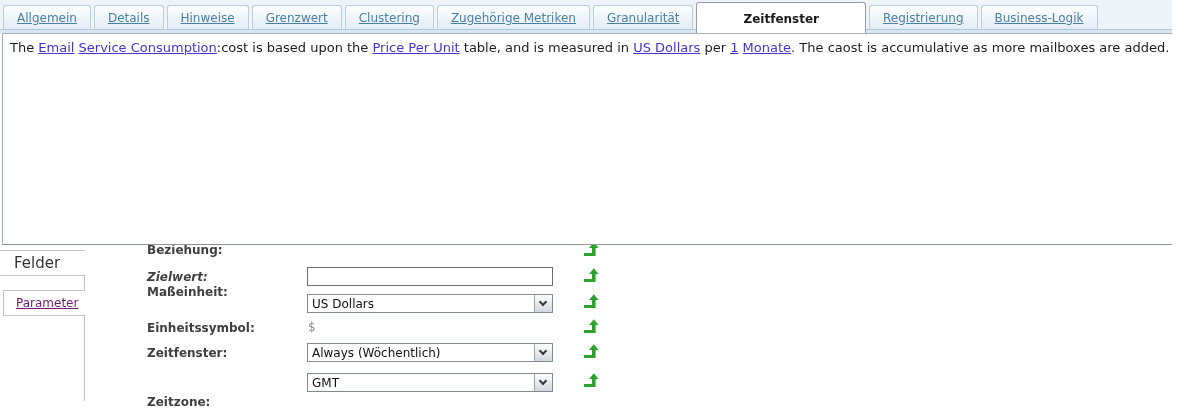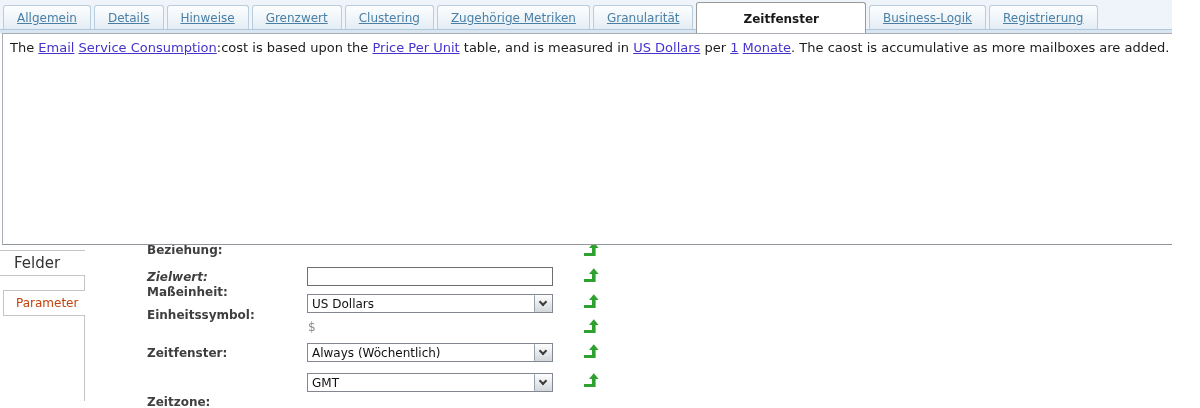--- a/index.html
+++ b/index.html
@@ -32,21 +32,21 @@
   .side-divider { position:absolute; left:84px; top:276px; height:125px; width:0;
                   border-left:1px solid #c4c4c4; z-index:2; }
   .side-tab-active { position:absolute; left:0; top:250px; width:85px; height:26px;
                      border-top:1px solid #c4c4c4; border-bottom:1px solid #c4c4c4;
                      background:#fff; display:flex; align-items:center; padding-left:14px;
                      font-size:15px; color:#333; z-index:3; cursor:default; }
   .side-tab { position:absolute; left:3px; top:290px; width:82px; height:26px;
               border:1px solid #c4c4c4; border-right:none; background:#fff;
               display:flex; align-items:center; padding-left:12px;
               font-size:12px; z-index:3; cursor:pointer; }
-  .side-tab .side-label { color:#c2410c; }
+  .side-tab .side-label { color:#701a75; text-decoration:underline; }
 
   
   .form-layer { position:absolute; left:0; top:0; width:1200px; height:408px; z-index:1; }
   .frm-label { position:absolute; left:147px; font-size:12px; font-weight:bold; color:#3f3f3f; white-space:nowrap; }
   .txt { position:absolute; left:307px; width:246px; height:19px; border:1px solid #6e6e6e;
          background:#fff; font-family:inherit; font-size:12px; padding:0 3px; }
   .sel { position:absolute; left:307px; width:246px; height:19px; border:1px solid #828790;
          background:#fff; cursor:pointer; }
   .sel-value { position:absolute; left:4px; top:2px; font-size:12px; color:#111; white-space:nowrap; }
   .sel-btn { position:absolute; right:0; top:0; width:18px; height:17px; margin:0;
@@ -83,24 +83,24 @@
         <div class="tab">
           <span class="tab-label">Zugehörige Metriken</span>
         </div>
         <div class="tab">
           <span class="tab-label">Granularität</span>
         </div>
         <div class="tab active">
           <span class="tab-label">Zeitfenster</span>
         </div>
         <div class="tab">
-          <span class="tab-label">Business-Logik</span>
+          <span class="tab-label">Registrierung</span>
         </div>
         <div class="tab">
-          <span class="tab-label">Registrierung</span>
+          <span class="tab-label">Business-Logik</span>
         </div>
       </div>
   </div>
 
   <div class="notes-panel">
     <div class="notes-line" id="notes"><span class="note-text">The </span><a class="note-link">Email</a><span class="note-text"> </span><a class="note-link">Service Consumption</a><span class="note-text">:cost is based upon the </span><a class="note-link">Price Per Unit</a><span class="note-text"> table, and is measured in </span><a class="note-link">US Dollars</a><span class="note-text"> per </span><a class="note-link">1</a><span class="note-text"> </span><a class="note-link">Monate</a><span class="note-text">. The caost is accumulative as more mailboxes are added.</span></div>
   </div>
 
   <div class="side-divider"></div>
 
@@ -125,21 +125,21 @@
       <span class="frm-label" style="top: 285px;">Maßeinheit:</span>
       <div class="sel" style="top: 294px;">
         <span class="sel-value">US Dollars</span>
         <span class="sel-btn">
           <i class="chev"></i>
         </span>
       </div>
       <svg class="apply-arrow" viewBox="0 0 17 17" xmlns="http://www.w3.org/2000/svg" style="top: 292px;">
     <polygon points="1,16 1,13 9,13 9,8 6,8 10.8,2.2 15.6,8 12.6,8 12.6,16" fill="#2EA12E"></polygon>
   </svg>
-      <span class="frm-label" style="top: 308px;">Einheitssymbol:</span>
+      <span class="frm-label" style="top: 321px;">Einheitssymbol:</span>
       <span class="static-val" style="top: 320px;">$</span>
       <svg class="apply-arrow" viewBox="0 0 17 17" xmlns="http://www.w3.org/2000/svg" style="top: 317px;">
     <polygon points="1,16 1,13 9,13 9,8 6,8 10.8,2.2 15.6,8 12.6,8 12.6,16" fill="#2EA12E"></polygon>
   </svg>
       <span class="frm-label" style="top: 346px;">Zeitfenster:</span>
       <div class="sel" style="top: 343px;">
         <span class="sel-value">Always (Wöchentlich)</span>
         <span class="sel-btn">
           <i class="chev"></i>
         </span>

